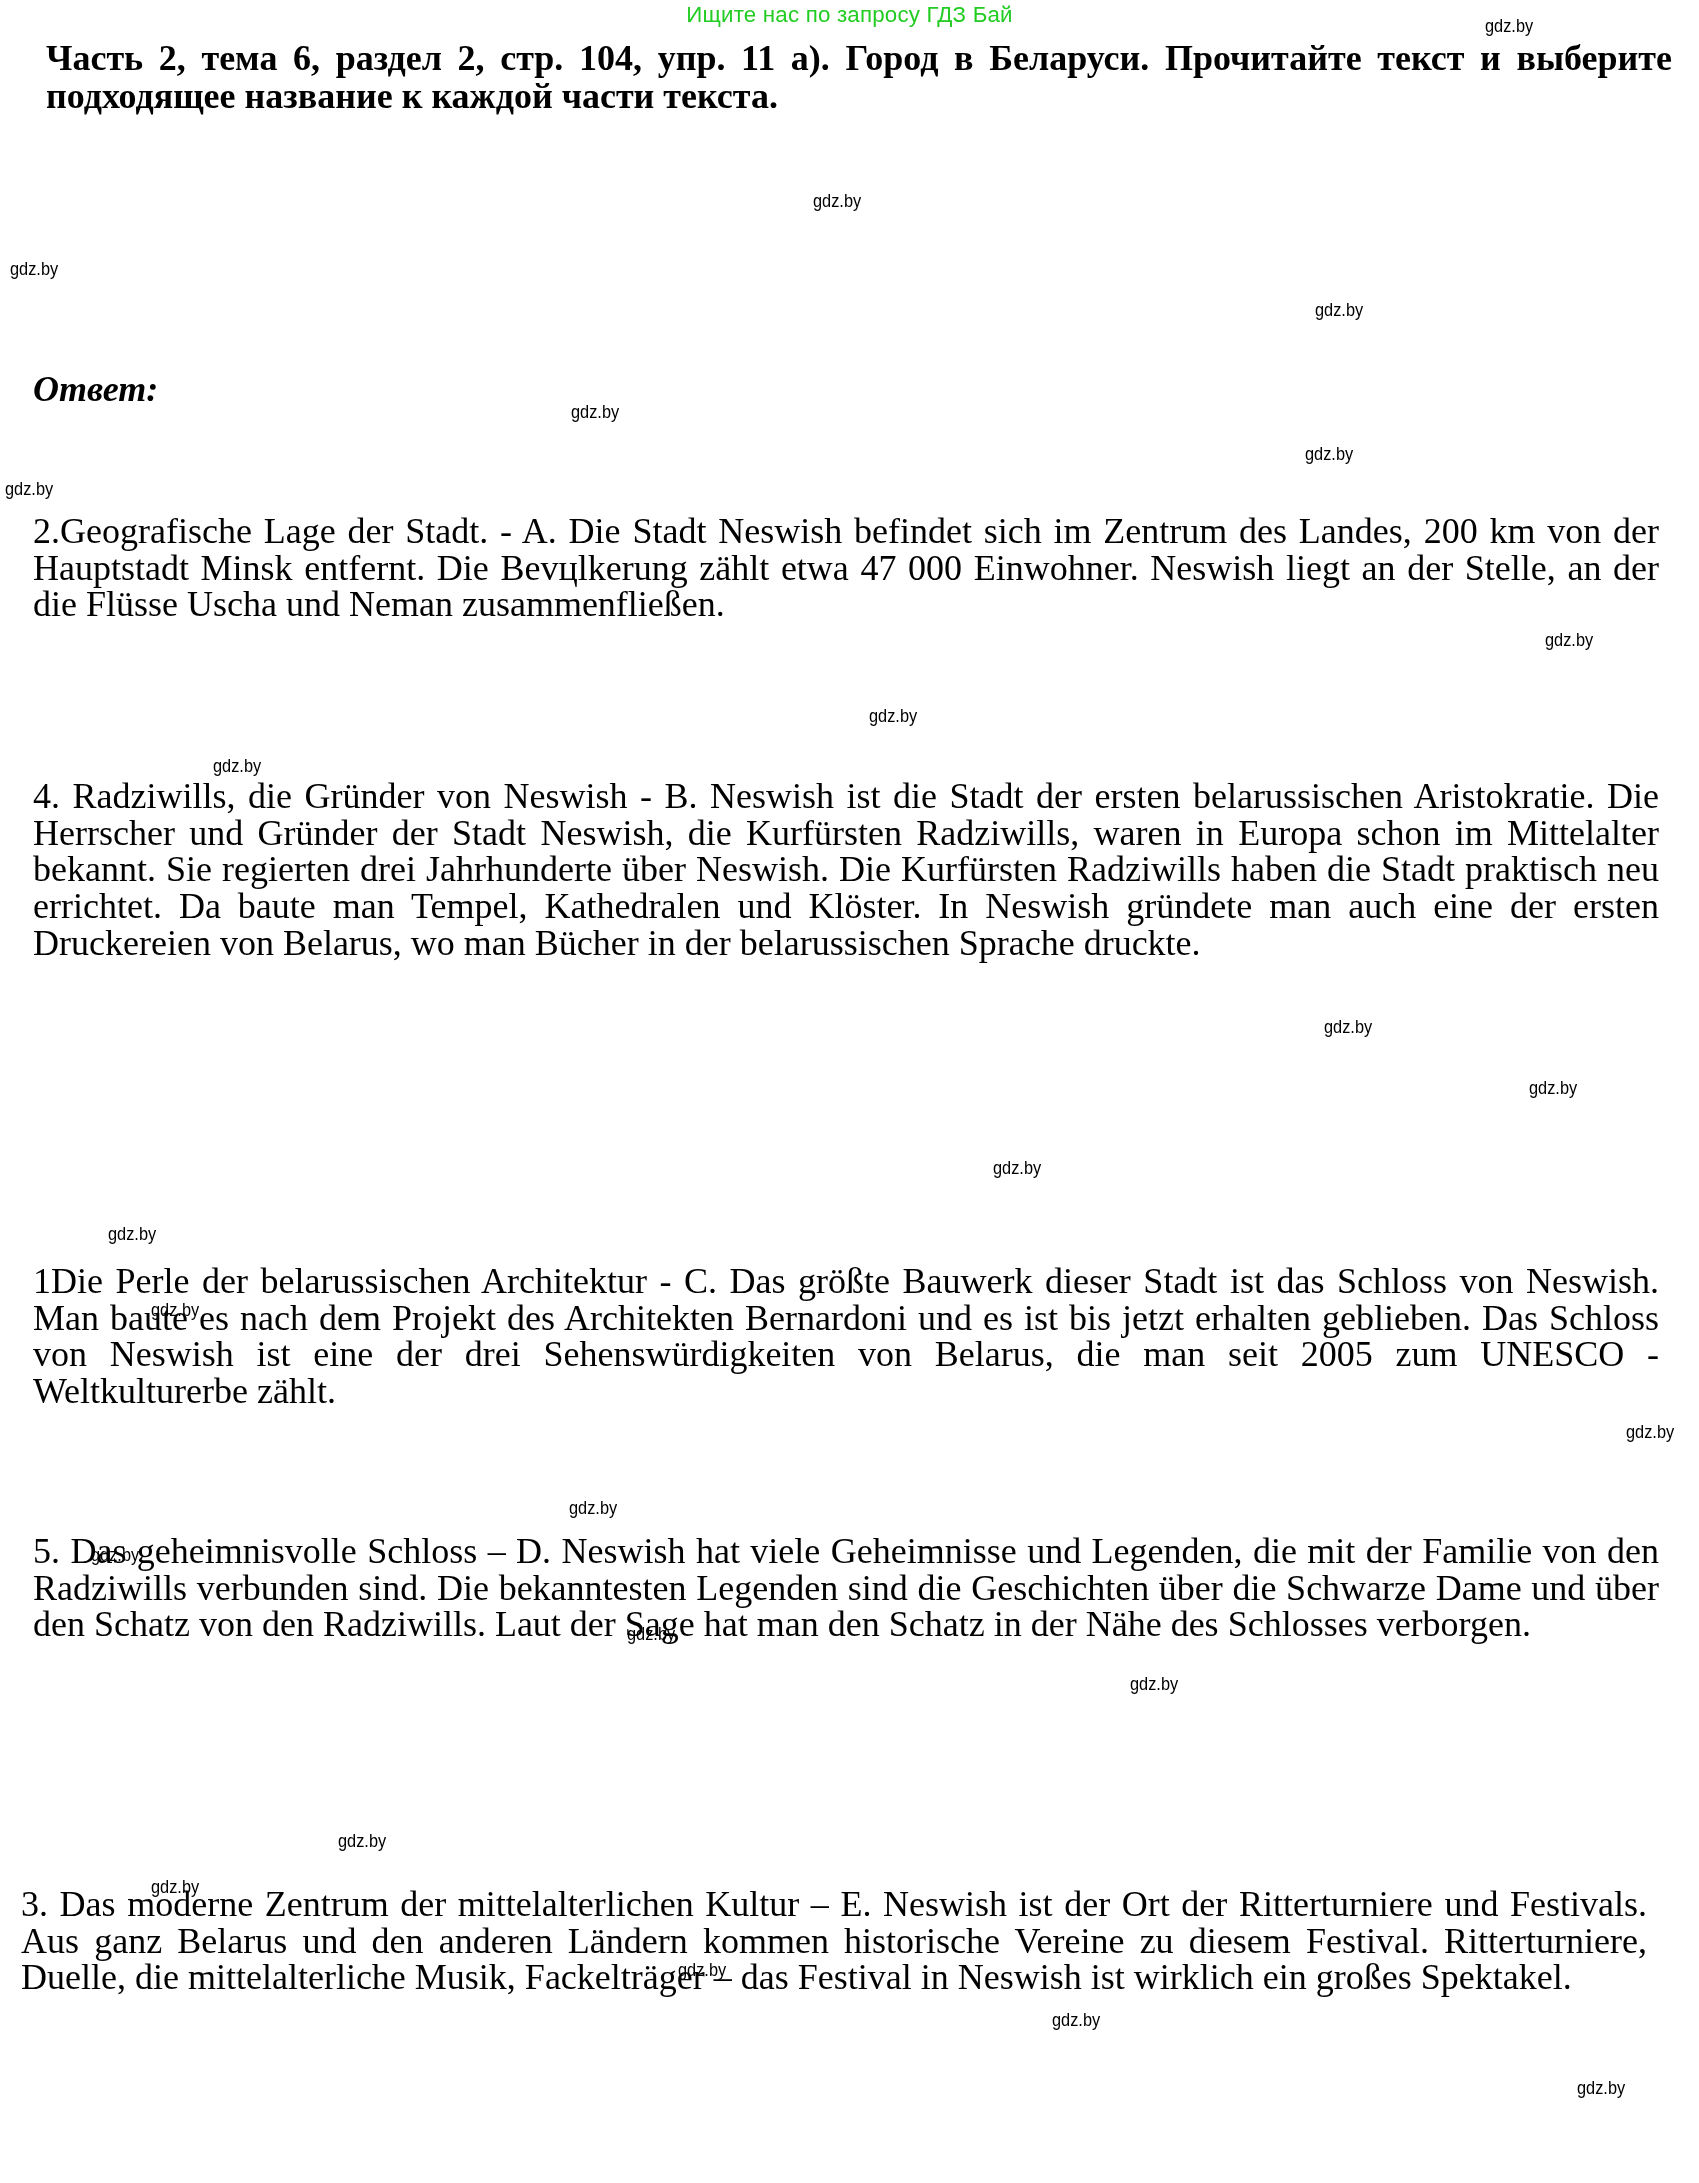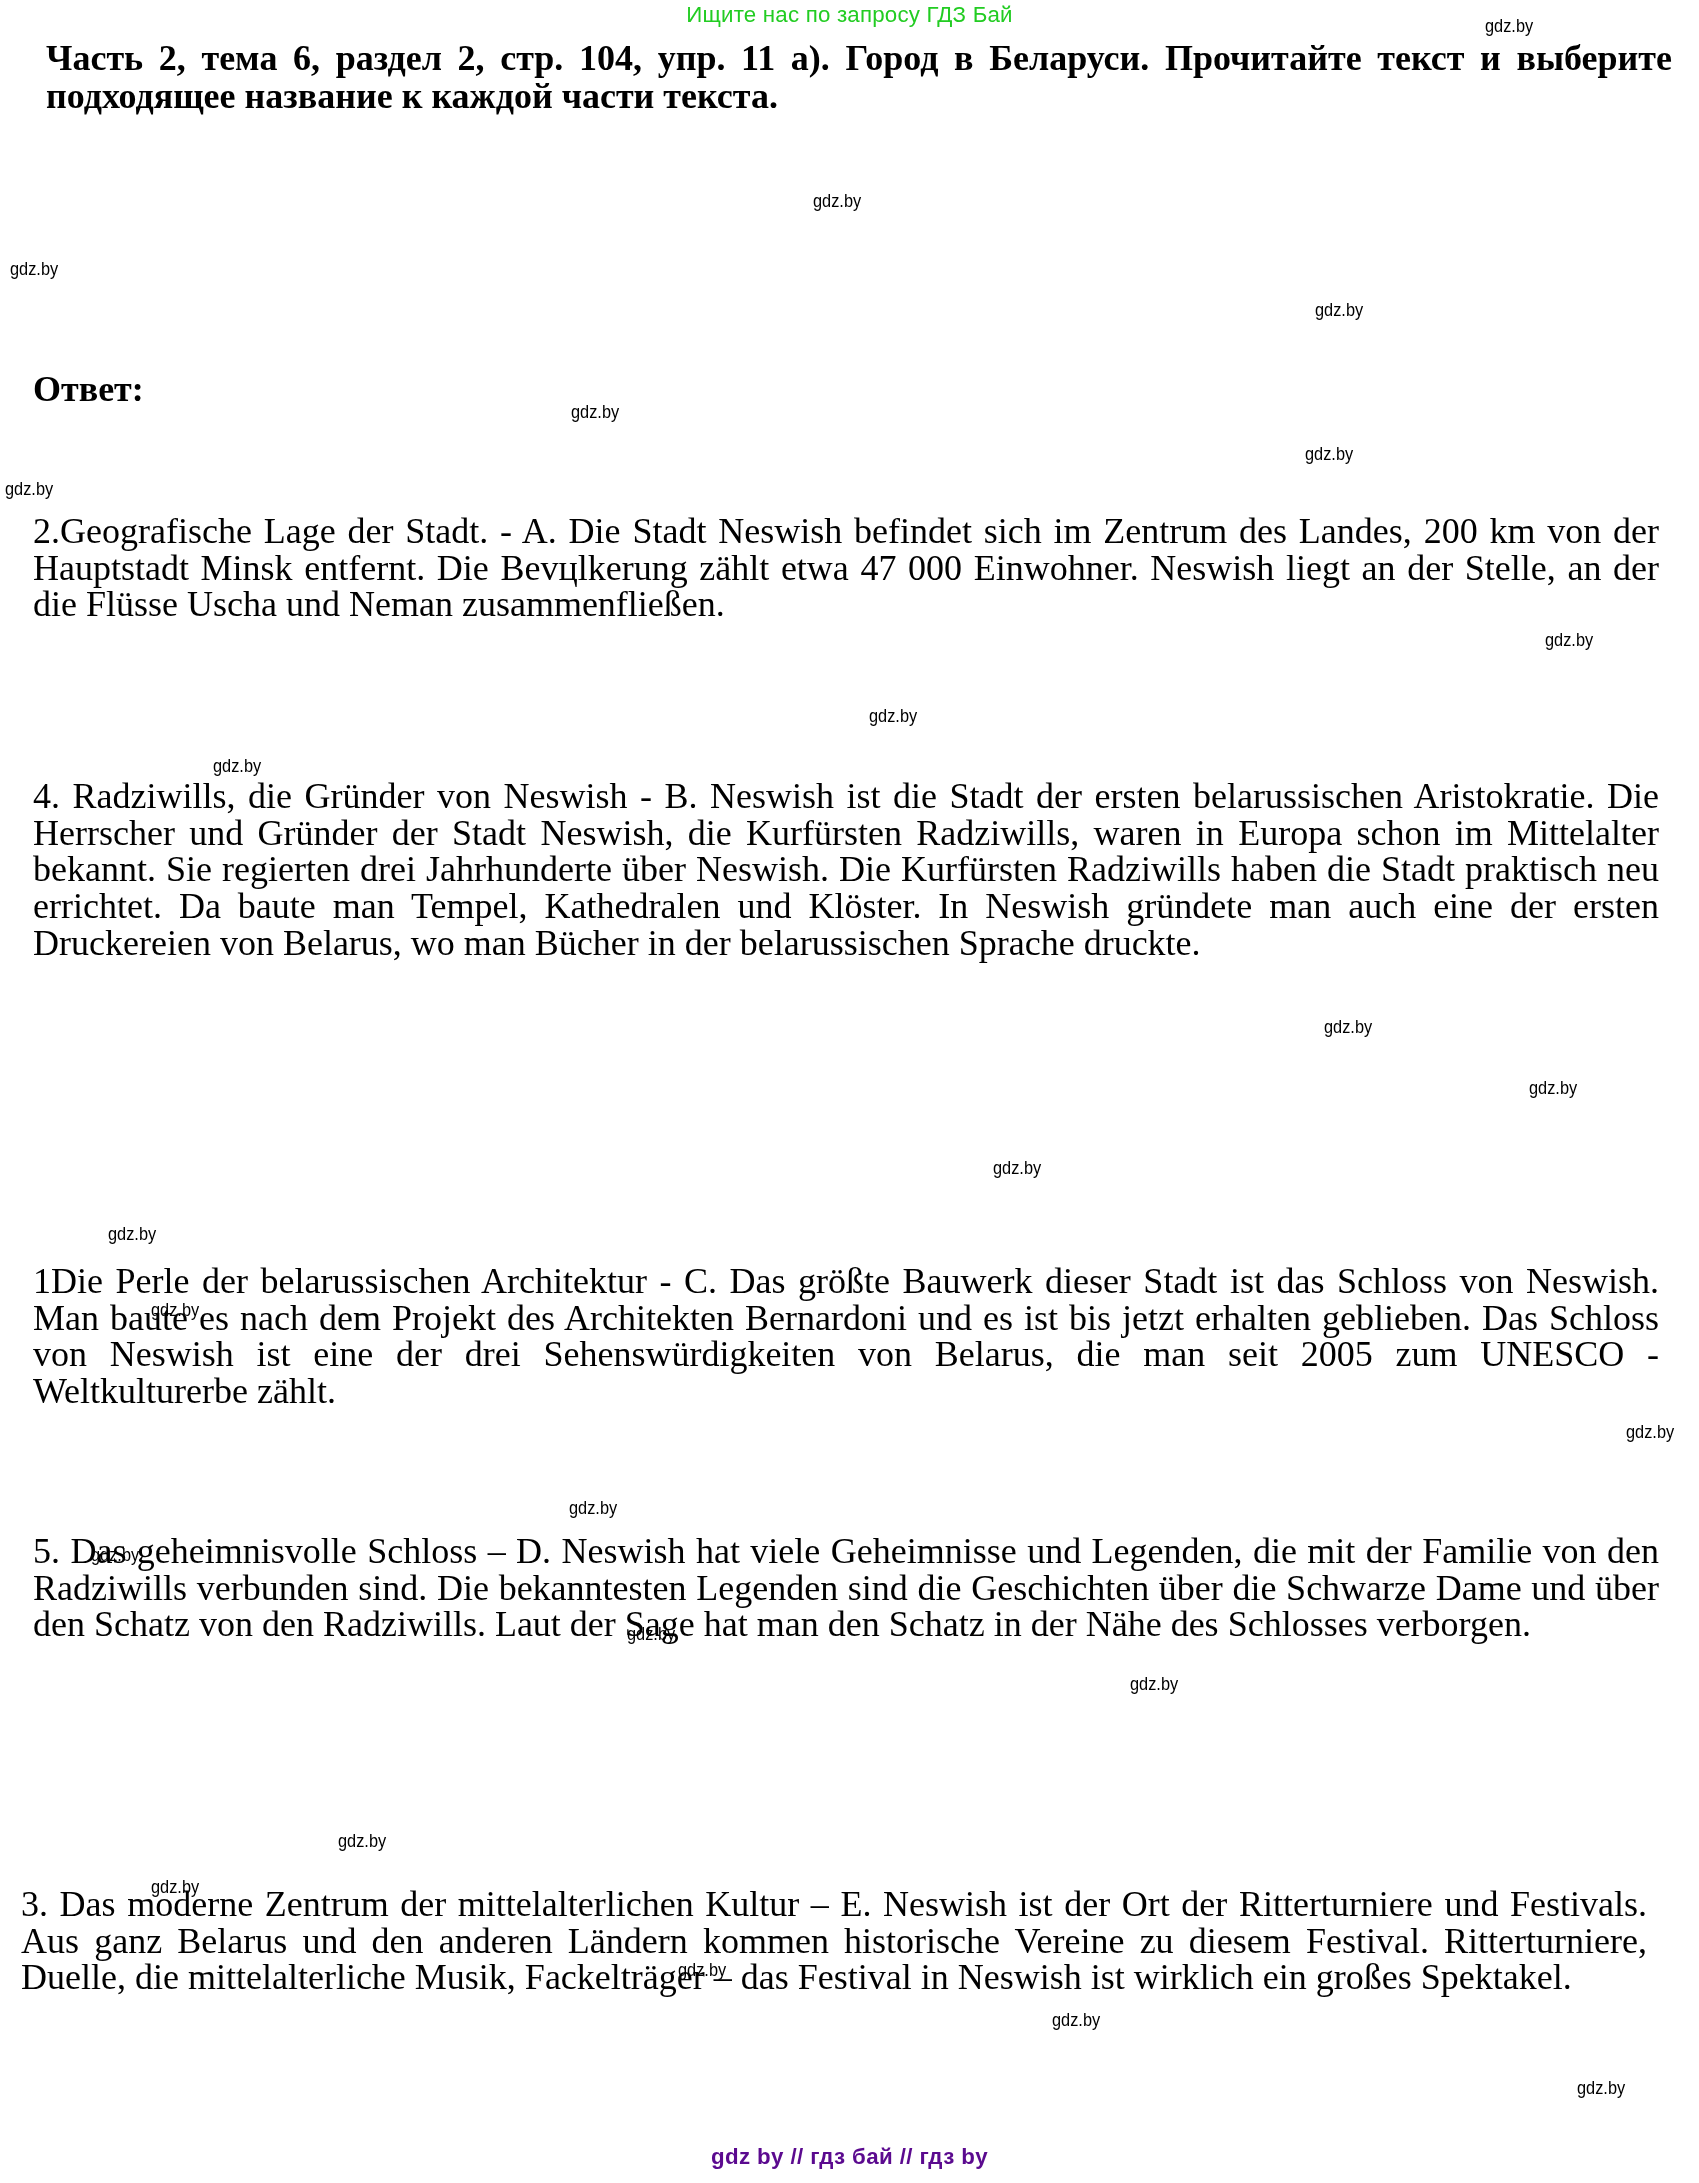--- a/index.html
+++ b/index.html
@@ -107,21 +107,21 @@
 <body>
 
 <div id="page">
 
   <div class="promo" style="color: rgb(34, 204, 34);">Ищите нас по запросу ГДЗ Бай</div>
 
   <div class="content">
     <p class="heading">Часть 2, тема 6, раздел 2, стр. 104, упр. 11 a). Город в Беларуси. Прочитайте текст и выберите подходящее название к каждой части текста.</p>
   </div>
 
-  <div class="answer-label content-pos" style="left:33px; top:368px;">Ответ:</div>
+  <div class="answer-label content-pos" style="left:33px; top:368px;font-style:italic;">Ответ:</div>
 
   <p class="para" style="left:33px; top:513px;">2.Geografische Lage der Stadt. - A. Die Stadt Neswish befindet sich im Zentrum des Landes, 200 km von der Hauptstadt Minsk entfernt. Die Bevцlkerung zählt etwa 47 000 Einwohner. Neswish liegt an der Stelle, an der die Flüsse Uscha und Neman zusammenfließen.</p>
 
   <p class="para" style="left:33px; top:778px;">4. Radziwills, die Gründer von Neswish - B. Neswish ist die Stadt der ersten belarussischen Aristokratie. Die Herrscher und Gründer der Stadt Neswish, die Kurfürsten Radziwills, waren in Europa schon im Mittelalter bekannt. Sie regierten drei Jahrhunderte über Neswish. Die Kurfürsten Radziwills haben die Stadt praktisch neu errichtet. Da baute man Tempel, Kathedralen und Klöster. In Neswish gründete man auch eine der ersten Druckereien von Belarus, wo man Bücher in der belarussischen Sprache druckte.</p>
 
   <p class="para" style="left:33px; top:1263px;">1Die Perle der belarussischen Architektur - C. Das größte Bauwerk dieser Stadt ist das Schloss von Neswish. Man baute es nach dem Projekt des Architekten Bernardoni und es ist bis jetzt erhalten geblieben. Das Schloss von Neswish ist eine der drei Sehenswürdigkeiten von Belarus, die man seit 2005 zum UNESCO - Weltkulturerbe zählt.</p>
 
   <p class="para" style="left:33px; top:1533px;">5. Das geheimnisvolle Schloss – D. Neswish hat viele Geheimnisse und Legenden, die mit der Familie von den Radziwills verbunden sind. Die bekanntesten Legenden sind die Geschichten über die Schwarze Dame und über den Schatz von den Radziwills. Laut der Sage hat man den Schatz in der Nähe des Schlosses verborgen.</p>
 
   <p class="para" style="left:21px; top:1886px;">3. Das moderne Zentrum der mittelalterlichen Kultur – E. Neswish ist der Ort der Ritterturniere und Festivals. Aus ganz Belarus und den anderen Ländern kommen historische Vereine zu diesem Festival. Ritterturniere, Duelle, die mittelalterliche Musik, Fackelträger – das Festival in Neswish ist wirklich ein großes Spektakel.</p>
@@ -147,16 +147,15 @@
       <div class="wm" style="left: 91px; top: 1544px;">gdz.by</div>
       <div class="wm" style="left: 627px; top: 1623px;">gdz.by</div>
       <div class="wm" style="left: 1130px; top: 1673px;">gdz.by</div>
       <div class="wm" style="left: 338px; top: 1830px;">gdz.by</div>
       <div class="wm" style="left: 151px; top: 1876px;">gdz.by</div>
       <div class="wm" style="left: 678px; top: 1959px;">gdz.by</div>
       <div class="wm" style="left: 1052px; top: 2009px;">gdz.by</div>
       <div class="wm" style="left: 1577px; top: 2077px;">gdz.by</div>
     </div>
 
-  <div class="footer" style="color: rgb(91, 10, 143);">gdz by  //  гдз бай  //  гдз by</div>
 
 </div>
 
 
 </body></html>

